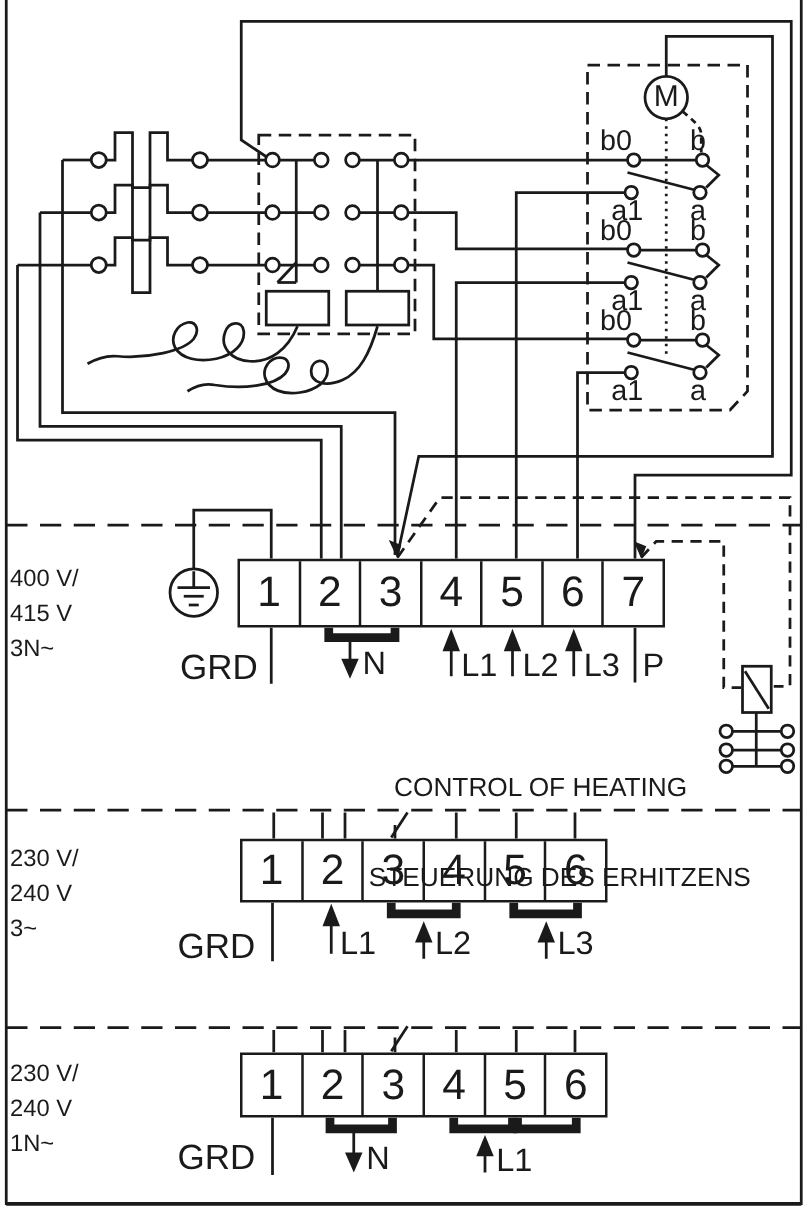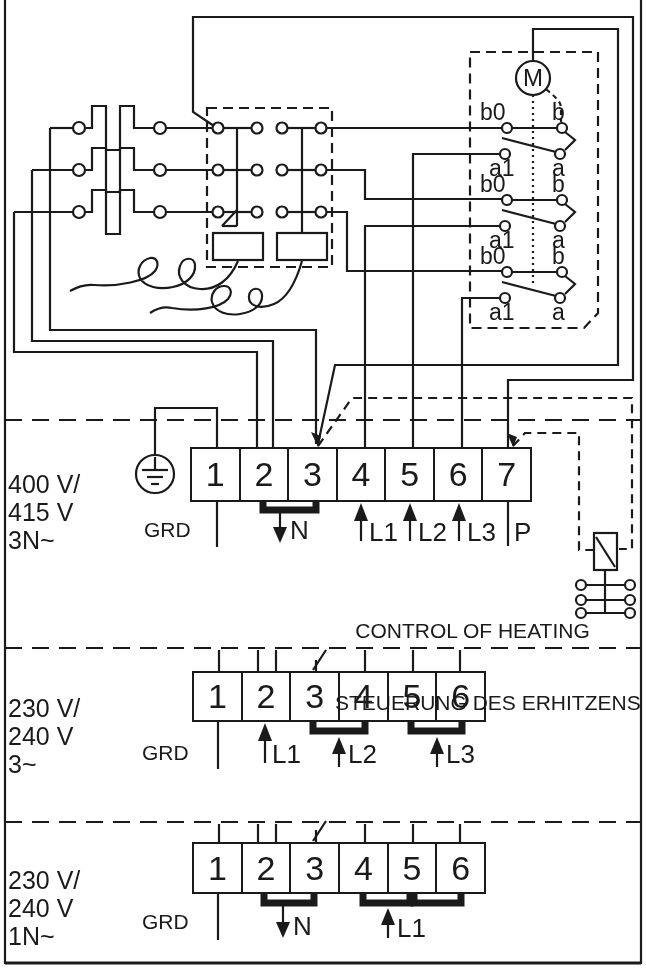--- a/index.html
+++ b/index.html
@@ -1,25 +1,25 @@
 <!DOCTYPE html>
 <html><head>
 <meta charset="utf-8">
 <style>
   html,body{margin:0;padding:0;background:#fff;}
   #stage{position:relative;width:646px;height:970px;background:#ffffff;overflow:hidden;
          font-family:"Liberation Sans",sans-serif;color:#1a1a1a;}
   #wires{position:absolute;left:0;top:0;z-index:1;}
   .lbl{position:absolute;z-index:3;white-space:pre;line-height:1.12;}
-  .volt{font-size:25px;line-height:28px;margin-top:20px;}
-  .grd{font-size:21px;}
+  .volt{font-size:19px;line-height:28px;}
+  .grd{font-size:28px;}
   .wl{font-size:26px;}
   .sw{font-size:23px;}
   .motor-lbl{font-size:24px;}
-  .ctl{font-size:21px;text-align:center;line-height:24px;margin-left:40px;}
+  .ctl{font-size:21px;text-align:center;line-height:24px;}
   .tblock{position:absolute;z-index:2;display:flex;border:2.5px solid #1a1a1a;background:#fff;box-sizing:border-box;}
   .tcell{flex:1;display:flex;align-items:center;justify-content:center;
          font-size:34px;border-right:2.5px solid #1a1a1a;}
   .tcell:last-child{border-right:none;}
 </style>
 </head>
 <body>
 
 <div id="stage">
 

